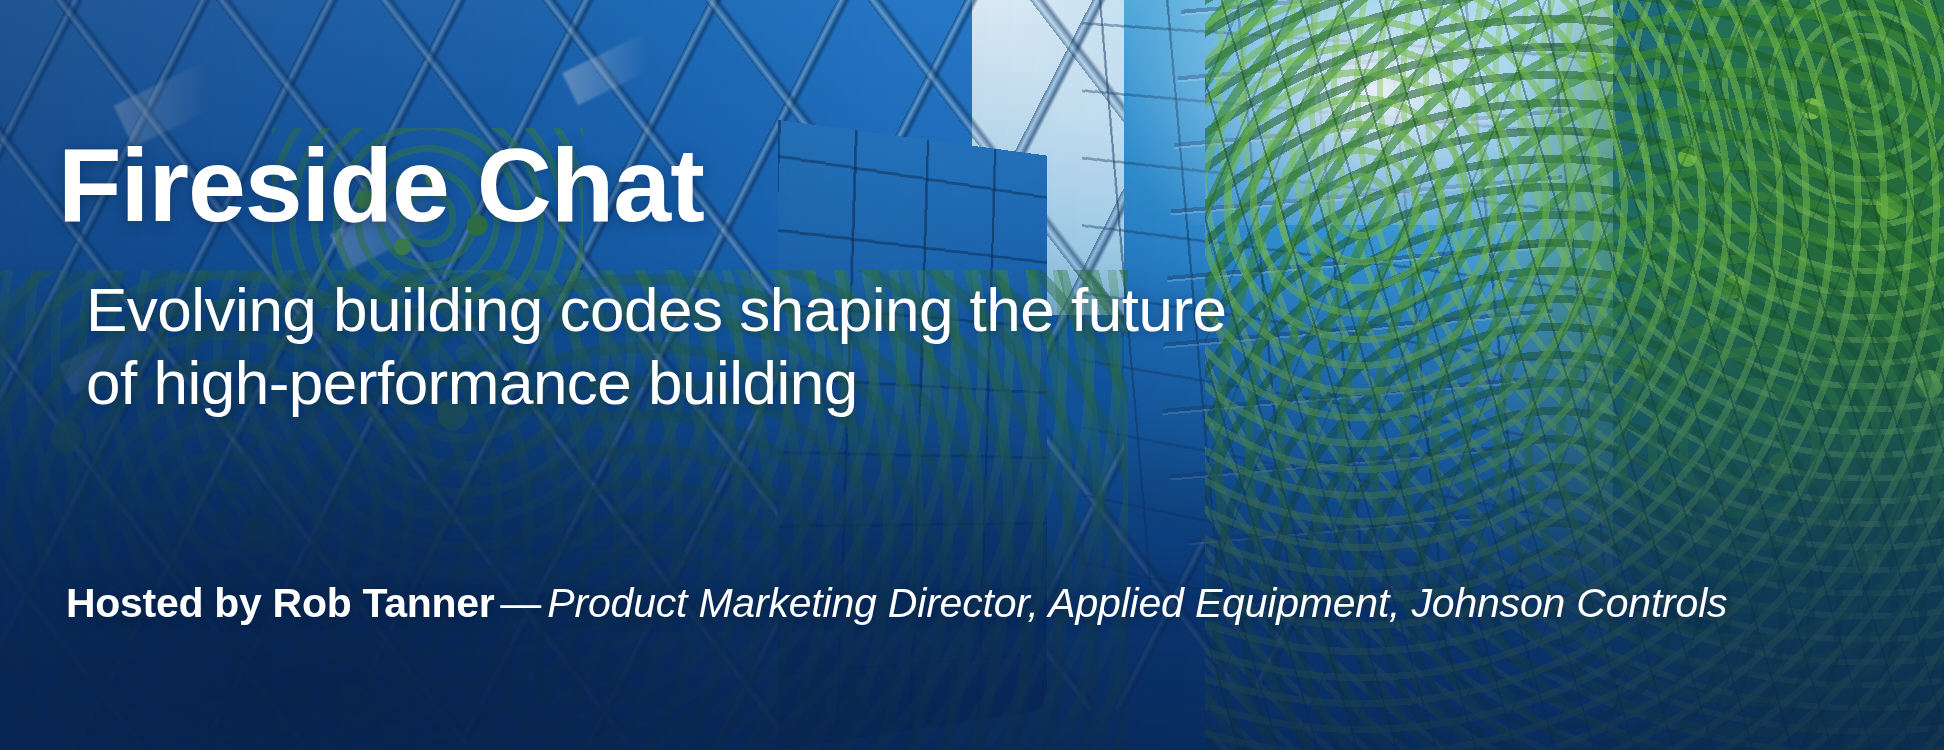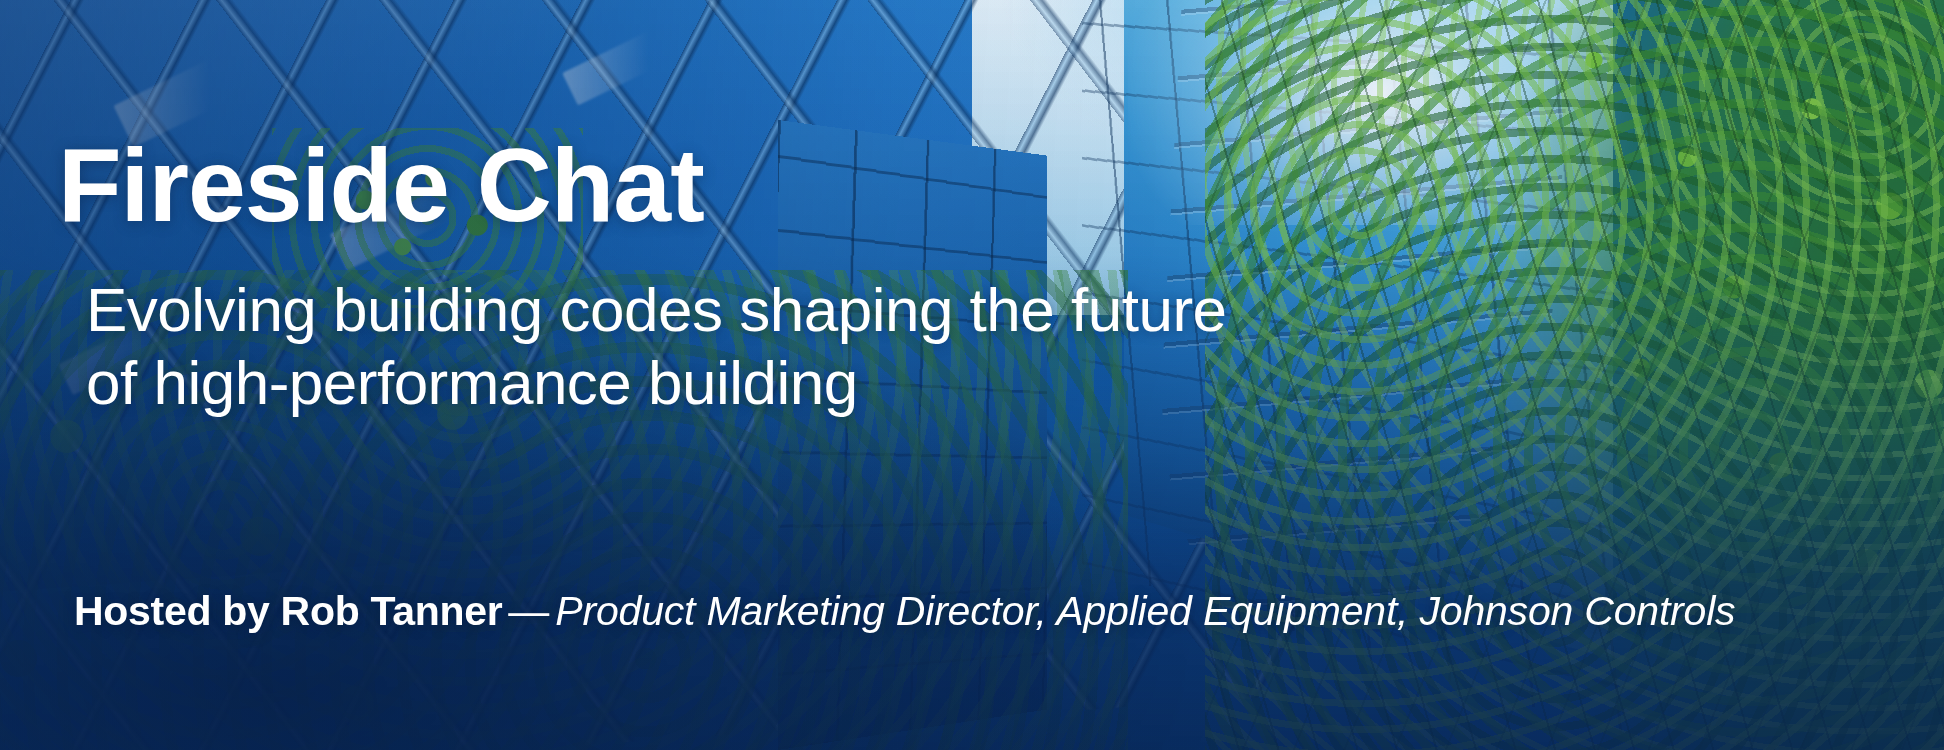--- a/index.html
+++ b/index.html
@@ -251,21 +251,21 @@
     font-weight: 400;
     line-height: 1.17;
     letter-spacing: -.5px;
     text-shadow: 0 2px 12px rgba(6,28,62,.45);
   }
   .subtitle .sub-line { display: block; white-space: nowrap; }
 
   .host {
     position: absolute;
     top: 573px; left: 0;
-    margin: 16px;
+    margin: 8px;
     color: #ffffff;
     font-size: 41px;
     line-height: 1.1;
     white-space: nowrap;
     text-shadow: 0 2px 12px rgba(4,22,54,.55);
   }
   .host-name { font-weight: 700; letter-spacing: -.3px; }
   .host-dash { font-weight: 400; padding: 0 6px; }
   .host-role { font-style: italic; font-weight: 400; letter-spacing: -.2px; }
 </style>

